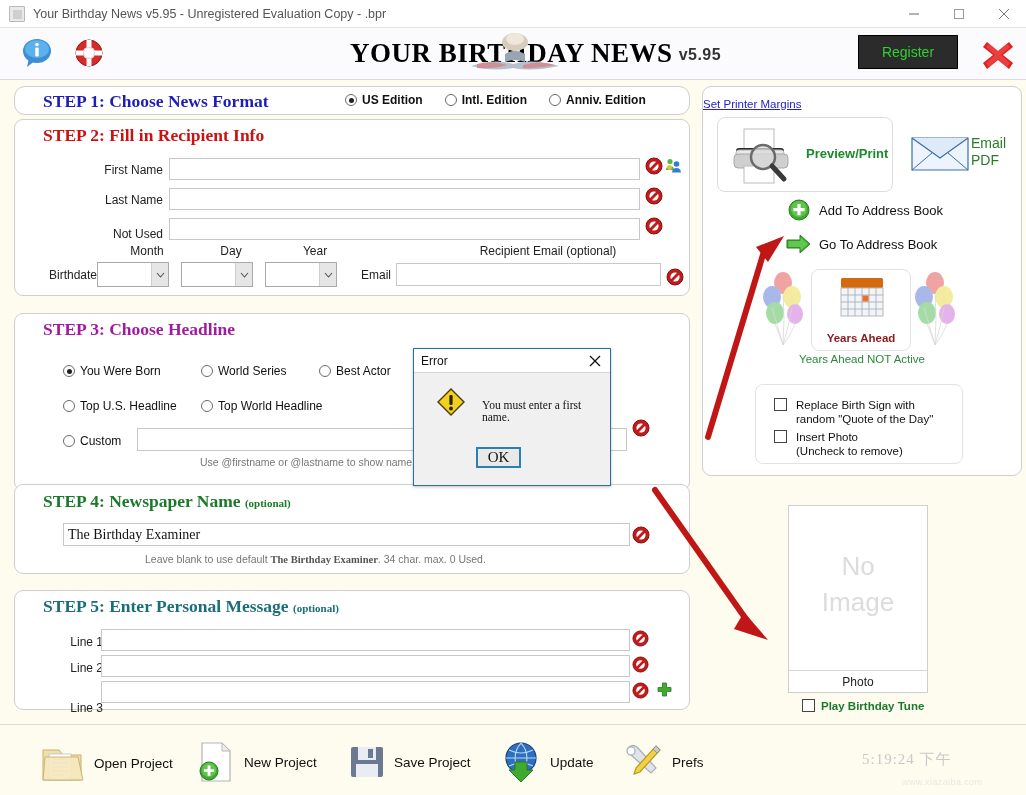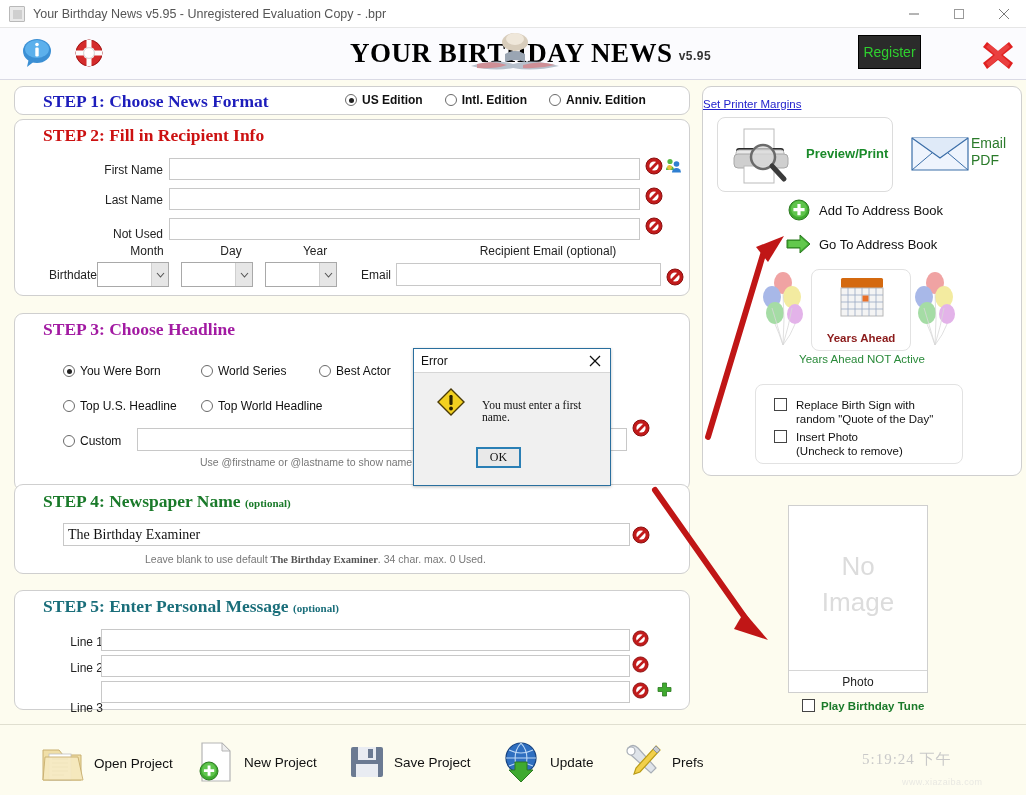--- a/index.html
+++ b/index.html
@@ -51,29 +51,29 @@
   .hdr-info-icon { position: absolute; left: 22px; top: 38px; }
   .hdr-life-icon { position: absolute; left: 73px; top: 38px; }
   .masthead {
     position: absolute; left: 350px; top: 38px;
     font-family: "Liberation Serif", serif;
     font-weight: bold; font-size: 27px; letter-spacing: 0.5px; color: #000;
     white-space: nowrap;
   }
   .masthead-ver {
     font-family: "Liberation Sans", sans-serif;
-    font-size: 12px; font-weight: bold; color: #333; margin-left: 6px;
+    font-size: 16px; font-weight: bold; color: #333; margin-left: 6px;
     vertical-align: 2px;
   }
   .mast-ribbon {
     position: absolute; left: 455px; top: 28px; width: 120px; height: 50px;
     pointer-events: none;
   }
   .register-btn {
-    position: absolute; left: 858px; top: 35px; width: 63px; height: 34px;
+    position: absolute; left: 858px; top: 35px; width: 100px; height: 34px;
     background: #2b2b2b; border: 1px solid #000;
     color: #2fd02f; font-size: 14px; font-weight: normal;
     display: flex; align-items: center; justify-content: center;
     cursor: pointer;
   }
   .close-x { position: absolute; left: 980px; top: 38px; }
 
   
   .panel {
     position: absolute;
@@ -81,21 +81,21 @@
     border: 1px solid #cfcfcf;
     border-radius: 9px;
   }
   .step-title {
     font-family: "Liberation Serif", serif;
     font-weight: bold; font-size: 17.5px;
   }
   .opt-tag { font-size: 11px; font-weight: bold; }
 
   
-  #step1 { left: 14px; top: 86px; width: 676px; height: 29px; }
+  #step1 { left: 14px; top: 86px; width: 676px; height: 29px; border-radius: 11px; }
   #step1 .step-title { position: absolute; left: 28px; top: 4px; color: #1d1dbb; }
   .fmt-radios { position: absolute; left: 330px; top: 6px; display: flex; gap: 22px; }
   .radio-item { display: flex; align-items: center; gap: 5px; font-size: 12px; color: #111;
                 font-weight: bold; cursor: pointer; white-space: nowrap; }
   .radio {
     width: 12px; height: 12px; border: 1px solid #6a6a6a; border-radius: 50%;
     background: #fff; position: relative; flex: none;
   }
   .radio.on::after {
     content: ""; position: absolute; left: 2.5px; top: 2.5px;
@@ -236,21 +236,21 @@
                align-items: center; justify-content: center; cursor: pointer; }
   .dlg-msg {
     position: absolute; left: 68px; top: 50px; font-size: 11.5px; color: #111;
     font-family: "Liberation Serif", serif;
   }
   .warn-icon { position: absolute; left: 22px; top: 38px; }
   .dlg-ok {
     position: absolute; left: 62px; top: 98px; width: 45px; height: 21px;
     background: #e9e9e9; border: 2px solid #2a7fb5;
     display: flex; align-items: center; justify-content: center;
-    font-size: 12px; color: #111; cursor: pointer;
+    font-size: 15px; color: #111; cursor: pointer;
     font-family: "Liberation Serif", serif;
   }
 
   
   .balloons { position: absolute; pointer-events: none; }
 </style>
 </head>
 <body>
 
 <div id="app">

